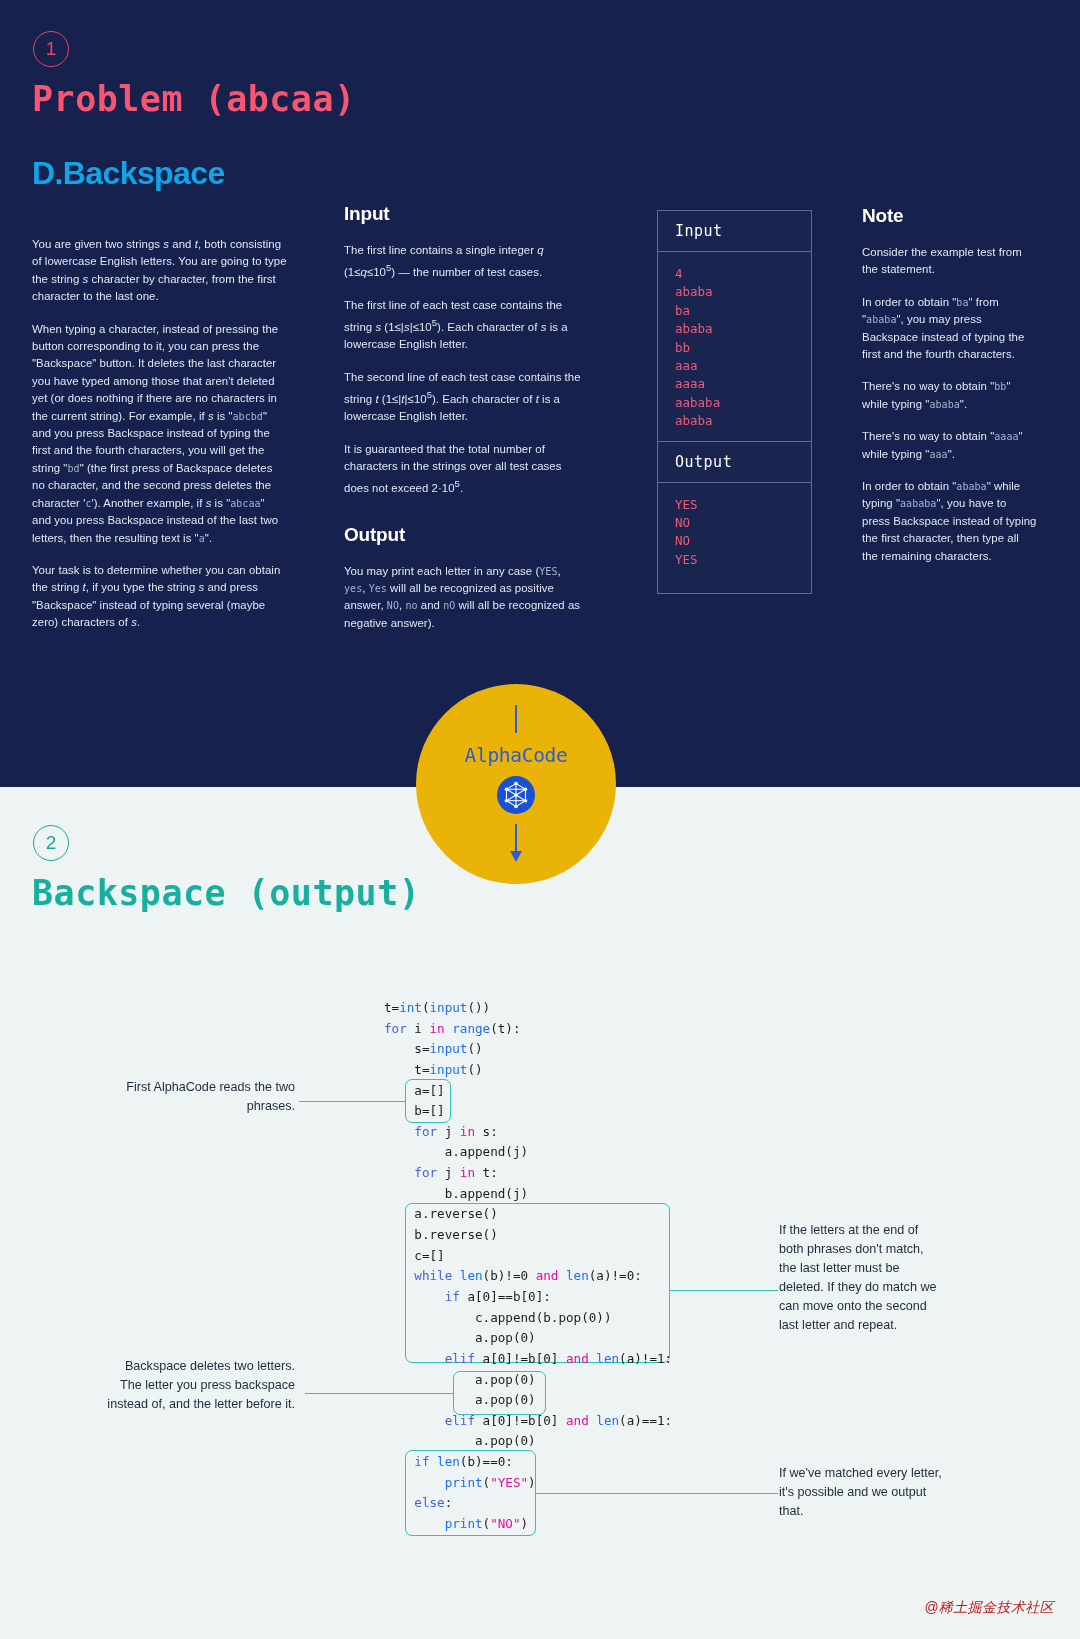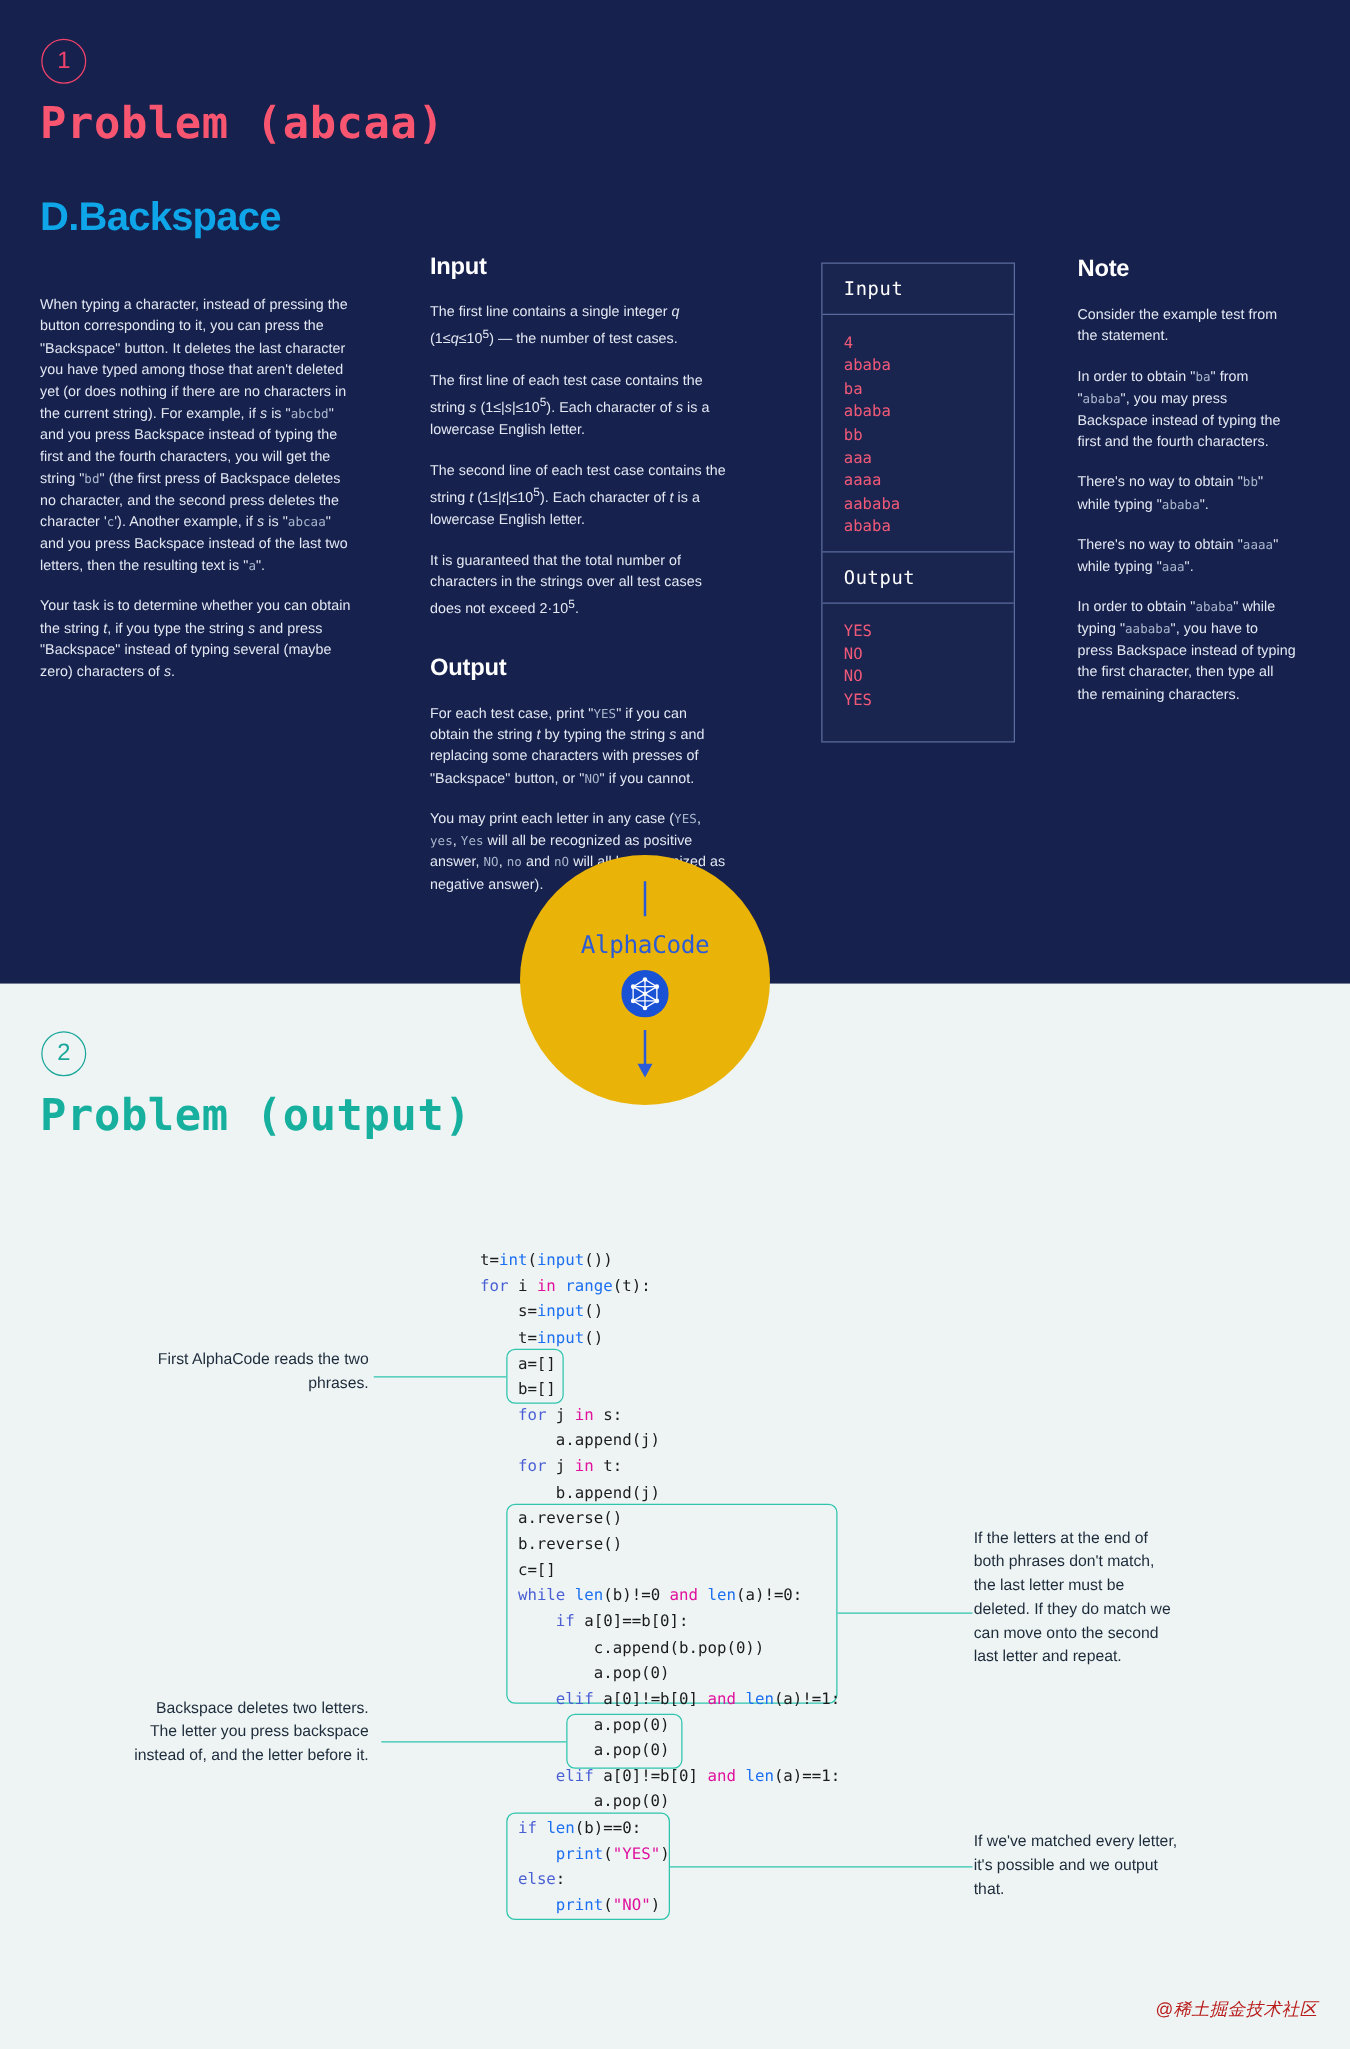--- a/index.html
+++ b/index.html
@@ -198,32 +198,32 @@
 
 <div class="problem-section">
 
   <div class="step-badge badge1">
     <span>1</span>
   </div>
   <div class="section-title title1">Problem (abcaa)</div>
   <div class="problem-name">D.Backspace</div>
 
   <div class="col" id="col-statement">
+    <p>You are given two strings <span class="it">s</span> and <span class="it">t</span>, both consisting of lowercase English letters. You are going to type the string <span class="it">s</span> character by character, from the first character to the last one.</p>
     <p>When typing a character, instead of pressing the button corresponding to it, you can press the "Backspace" button. It deletes the last character you have typed among those that aren't deleted yet (or does nothing if there are no characters in the current string). For example, if <span class="it">s</span> is "<span class="mono">abcbd</span>" and you press Backspace instead of typing the first and the fourth characters, you will get the string "<span class="mono">bd</span>" (the first press of Backspace deletes no character, and the second press deletes the character '<span class="mono">c</span>'). Another example, if <span class="it">s</span> is "<span class="mono">abcaa</span>" and you press Backspace instead of the last two letters, then the resulting text is "<span class="mono">a</span>".</p>
     <p>Your task is to determine whether you can obtain the string <span class="it">t</span>, if you type the string <span class="it">s</span> and press "Backspace" instead of typing several (maybe zero) characters of <span class="it">s</span>.</p>
   </div>
 
   <div class="col" id="col-io">
     <h3>Input</h3>
     <p>The first line contains a single integer <span class="it">q</span><br>(1≤<span class="it">q</span>≤10<sup>5</sup>) — the number of test cases.</p>
     <p>The first line of each test case contains the string <span class="it">s</span> (1≤|<span class="it">s</span>|≤10<sup>5</sup>). Each character of <span class="it">s</span> is a lowercase English letter.</p>
     <p>The second line of each test case contains the string <span class="it">t</span> (1≤|<span class="it">t</span>|≤10<sup>5</sup>). Each character of <span class="it">t</span> is a lowercase English letter.</p>
     <p>It is guaranteed that the total number of characters in the strings over all test cases does not exceed 2·10<sup>5</sup>.</p>
     <h3 style="margin-top:26px">Output</h3>
-    <p>For each test case, print "<span class="mono">YES</span>" if you can obtain the string <span class="it">t</span> by typing the string <span class="it">s</span> and replacing some characters with presses of "Backspace" button, or "<span class="mono">NO</span>" if you cannot.</p>
     <p>You may print each letter in any case (<span class="mono">YES</span>, <span class="mono">yes</span>, <span class="mono">Yes</span> will all be recognized as positive answer, <span class="mono">NO</span>, <span class="mono">no</span> and <span class="mono">nO</span> will all be recognized as negative answer).</p>
   </div>
 
   <div class="io-box">
     <div class="io-head">Input</div>
     <div class="io-body" id="sample-input-lines">
         <div>4</div>
         <div>ababa</div>
         <div>ba</div>
         <div>ababa</div>
@@ -249,21 +249,21 @@
     <p>There's no way to obtain "<span class="mono">bb</span>" while typing "<span class="mono">ababa</span>".</p>
     <p>There's no way to obtain "<span class="mono">aaaa</span>" while typing "<span class="mono">aaa</span>".</p>
     <p>In order to obtain "<span class="mono">ababa</span>" while typing "<span class="mono">aababa</span>", you have to press Backspace instead of typing the first character, then type all the remaining characters.</p>
   </div>
 </div>
 
 <div class="solution-section">
   <div class="badge2">
     <span>2</span>
   </div>
-  <div class="title2">Problem (output)</div>
+  <div class="title2">Backspace (output)</div>
   <div class="watermark">@稀土掘金技术社区</div>
 </div>
 
 <div class="ac-circle">
   <div class="ac-bar-top"></div>
   <div class="ac-label">AlphaCode</div>
   <div class="ac-logo">
     <svg viewBox="0 0 40 40" width="38" height="38">
       <circle cx="20" cy="20" r="20" fill="#1a52d6"></circle>
       <g stroke="#ffffff" stroke-width="1.1" fill="none">

